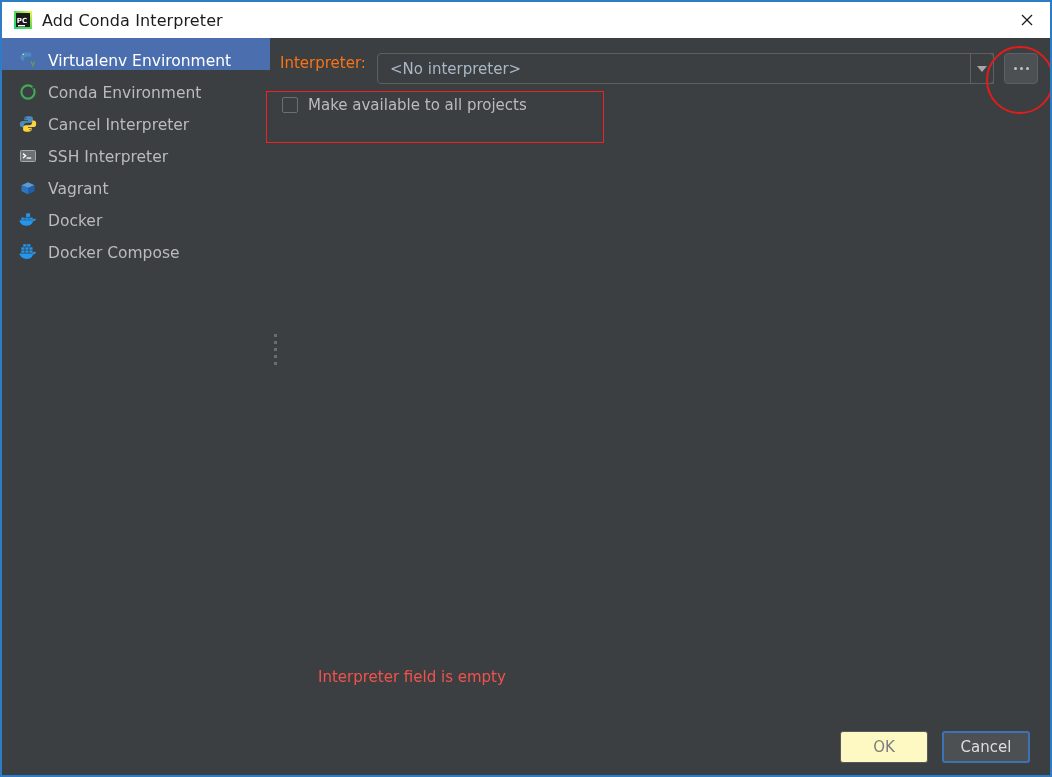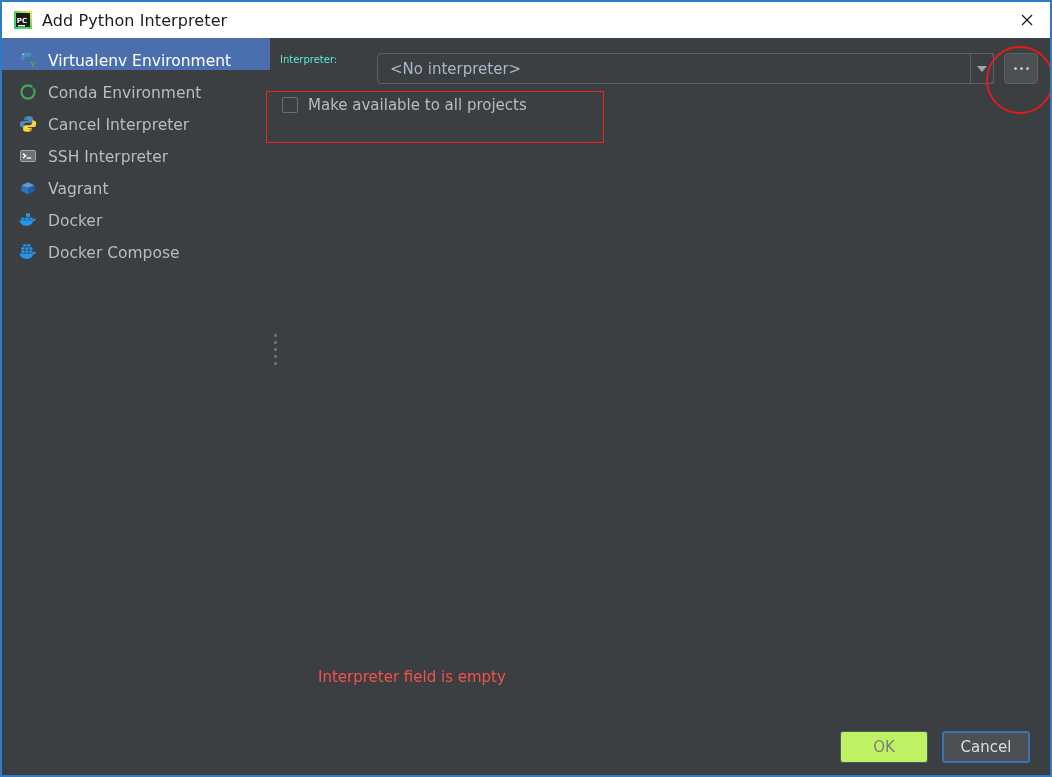--- a/index.html
+++ b/index.html
@@ -120,22 +120,22 @@
     right: 0; bottom: 0;
   }
 
   .interp-row {
     position: absolute;
     left: 10px; top: 16px;
     display: flex;
     align-items: center;
   }
   .interp-label {
-    font-size: 10px;
-    color: #5eead4;
+    font-size: 15px;
+    color: #f97316;
     white-space: nowrap;
   }
   .combo {
     position: absolute;
     left: 107px; top: 15px;
     width: 617px; height: 31px;
     box-sizing: border-box;
     background: #3c3f41;
     border: 1px solid #5e6060;
     border-radius: 4px 0 0 4px;
@@ -252,21 +252,21 @@
     background: #4c5052;
     border: 1px solid #5e6163;
     border-radius: 3px;
     display: flex;
     align-items: center;
     justify-content: center;
     font-size: 15px;
     color: #cccccc;
   }
   .btn.disabled {
-    background: #bef264;
+    background: #fef9c3;
     border-color: #55585a;
     color: #7a7d7e;
   }
   .btn.focused {
     border: 2px solid #3d72b4;
     background: #4c5052;
     color: #dedede;
     text-align: center;
   }
 
@@ -287,21 +287,21 @@
             <stop offset="50%" stop-color="#57d94a"></stop>
             <stop offset="100%" stop-color="#fcf84a"></stop>
           </linearGradient>
         </defs>
         <rect x="0" y="0" width="18" height="18" fill="url(#pcg)"></rect>
         <rect x="2" y="2" width="14" height="14" fill="#1b1b1b"></rect>
         <text x="8" y="11.5" font-family="'DejaVu Sans',sans-serif" font-size="7" font-weight="bold" fill="#ffffff" text-anchor="middle">PC</text>
         <rect x="4" y="14" width="7" height="1.4" fill="#ffffff"></rect>
       </svg>
     </div>
-    <div class="title-text">Add Python Interpreter</div>
+    <div class="title-text">Add Conda Interpreter</div>
     <div class="close-btn">
       <svg width="14" height="14" viewBox="0 0 14 14">
         <line x1="2" y1="2" x2="12" y2="12" stroke="#1c1c1c" stroke-width="1.3"></line>
         <line x1="12" y1="2" x2="2" y2="12" stroke="#1c1c1c" stroke-width="1.3"></line>
       </svg>
     </div>
   </div>
 
   <div class="content">
 

